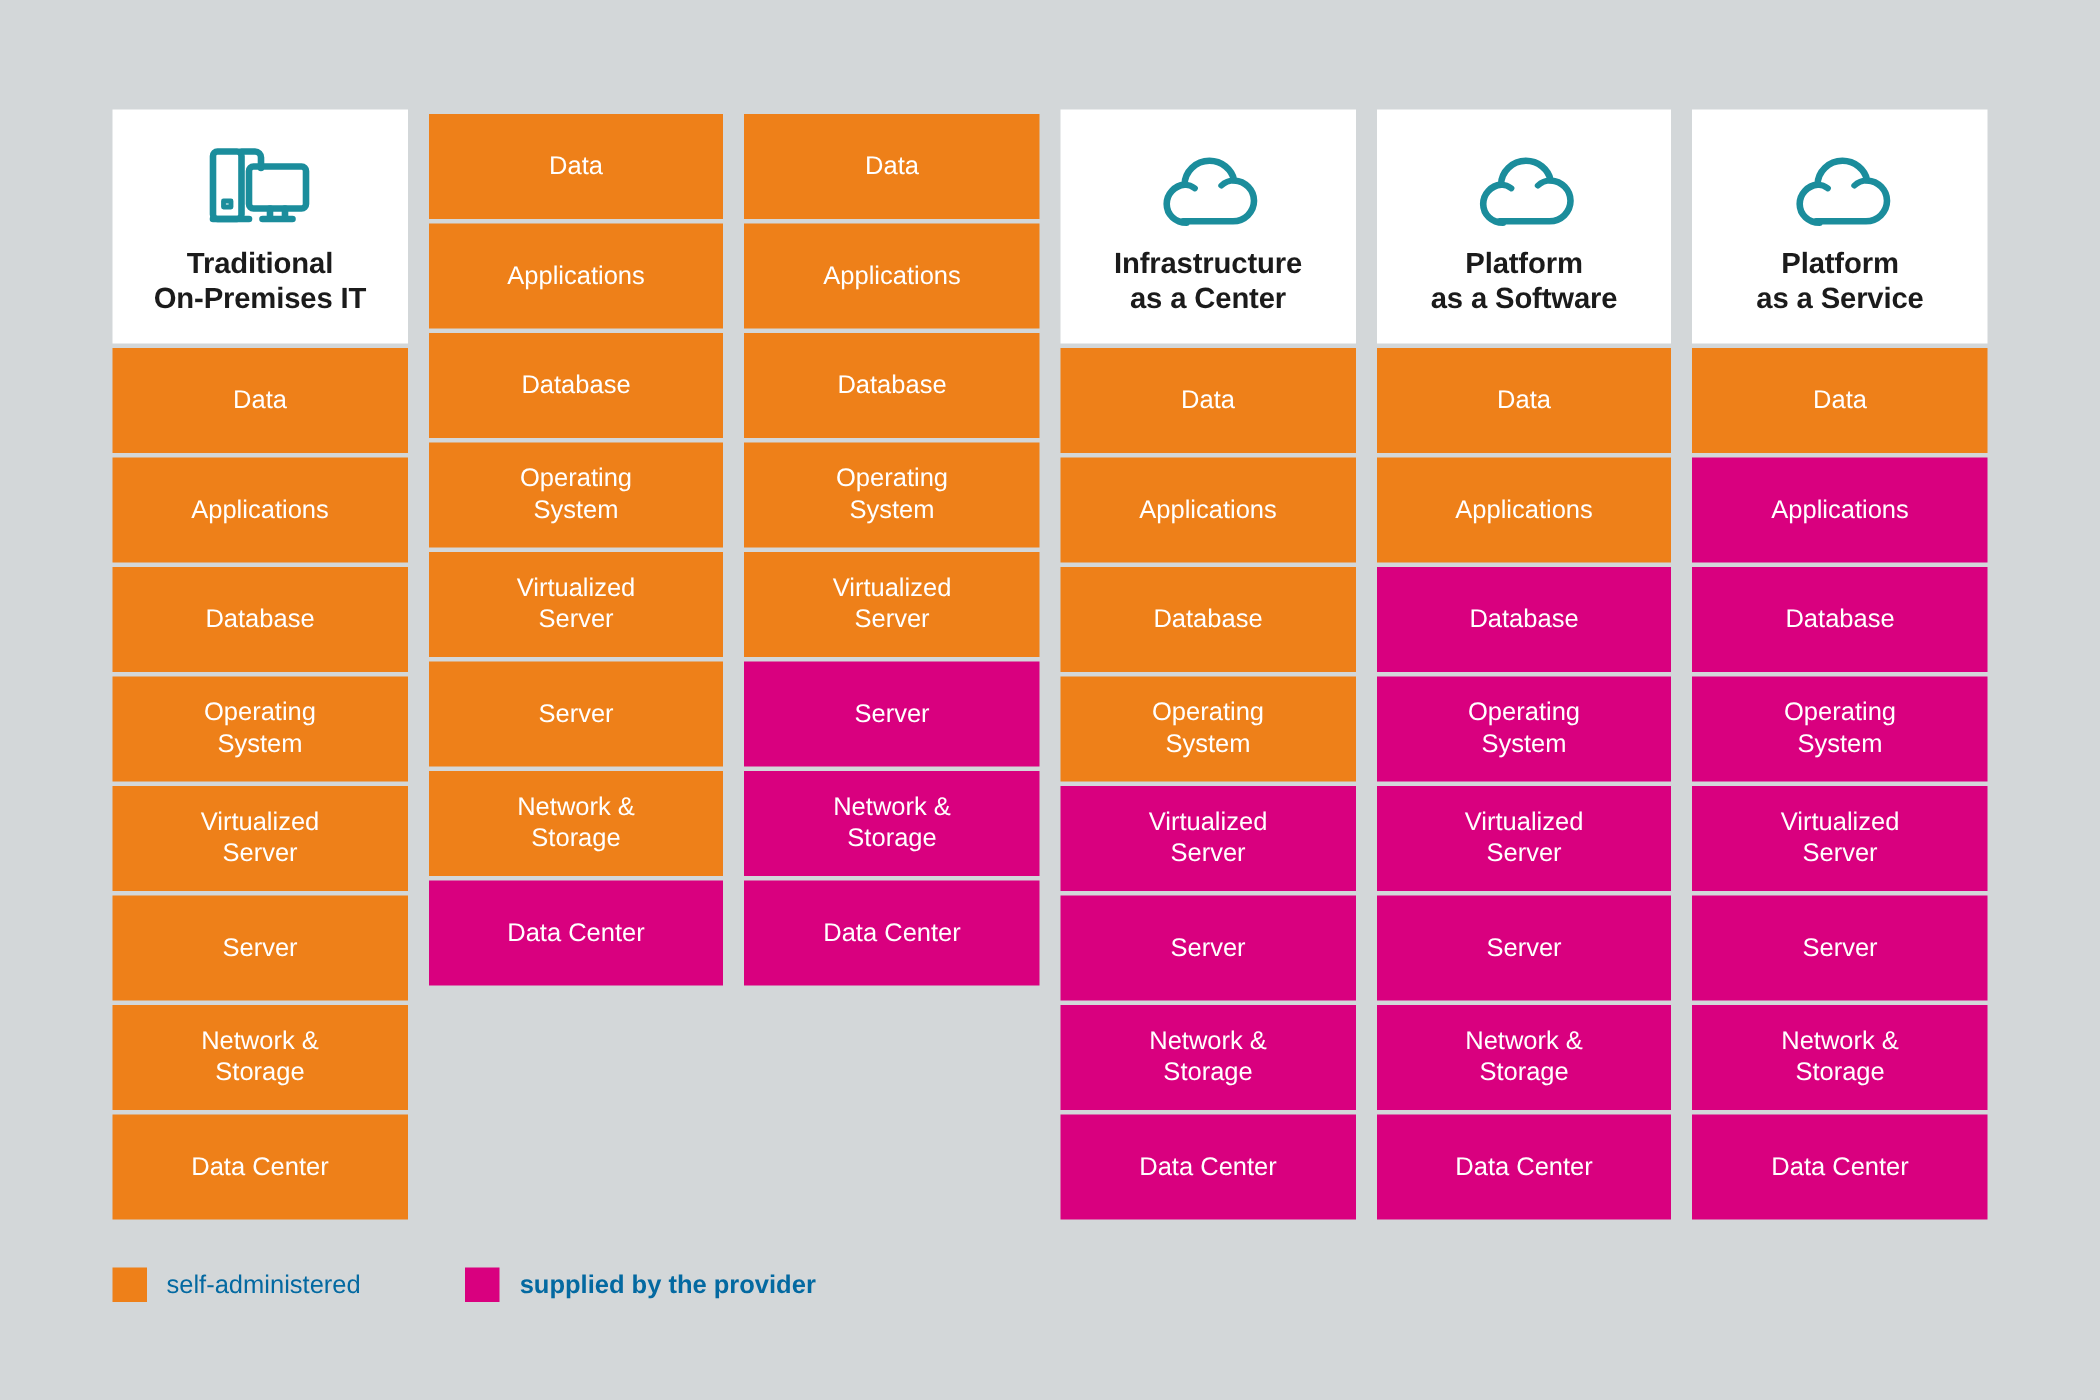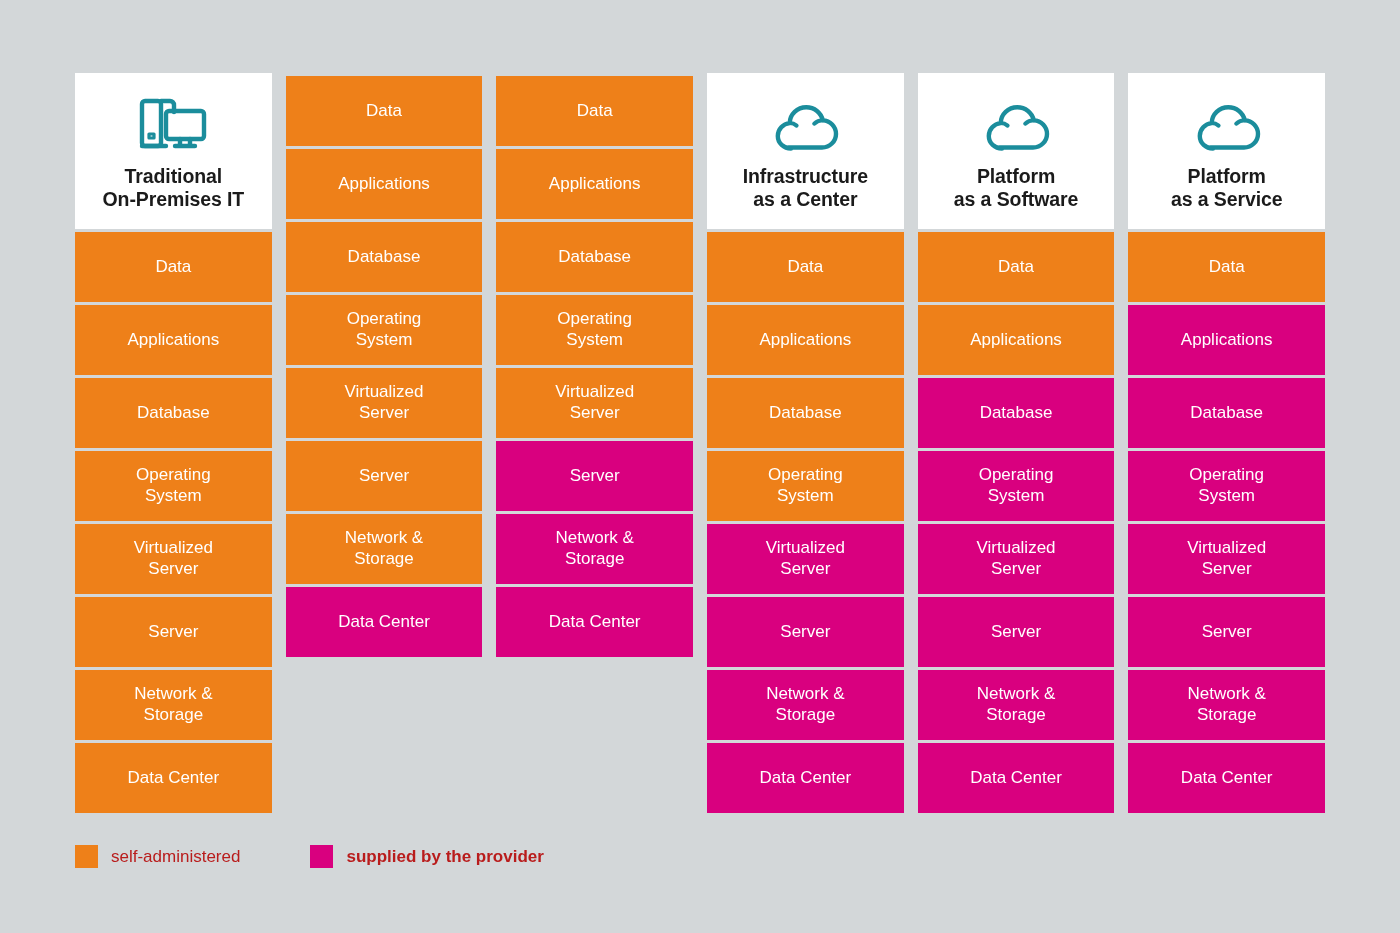--- a/index.html
+++ b/index.html
@@ -132,21 +132,21 @@
     background: #ee8019;
   }
 
   .legend-swatch.provider {
     background: #d9007f;
   }
 
   .legend-label {
     margin-left: 13px;
     font-size: 17px;
-    color: #b91c1c;
+    color: #0369a1;
     white-space: nowrap;
   }
 </style>
 </head>
 <body>
 
 <div id="diagram">
 
   <div class="matrix">
       <div class="column">

